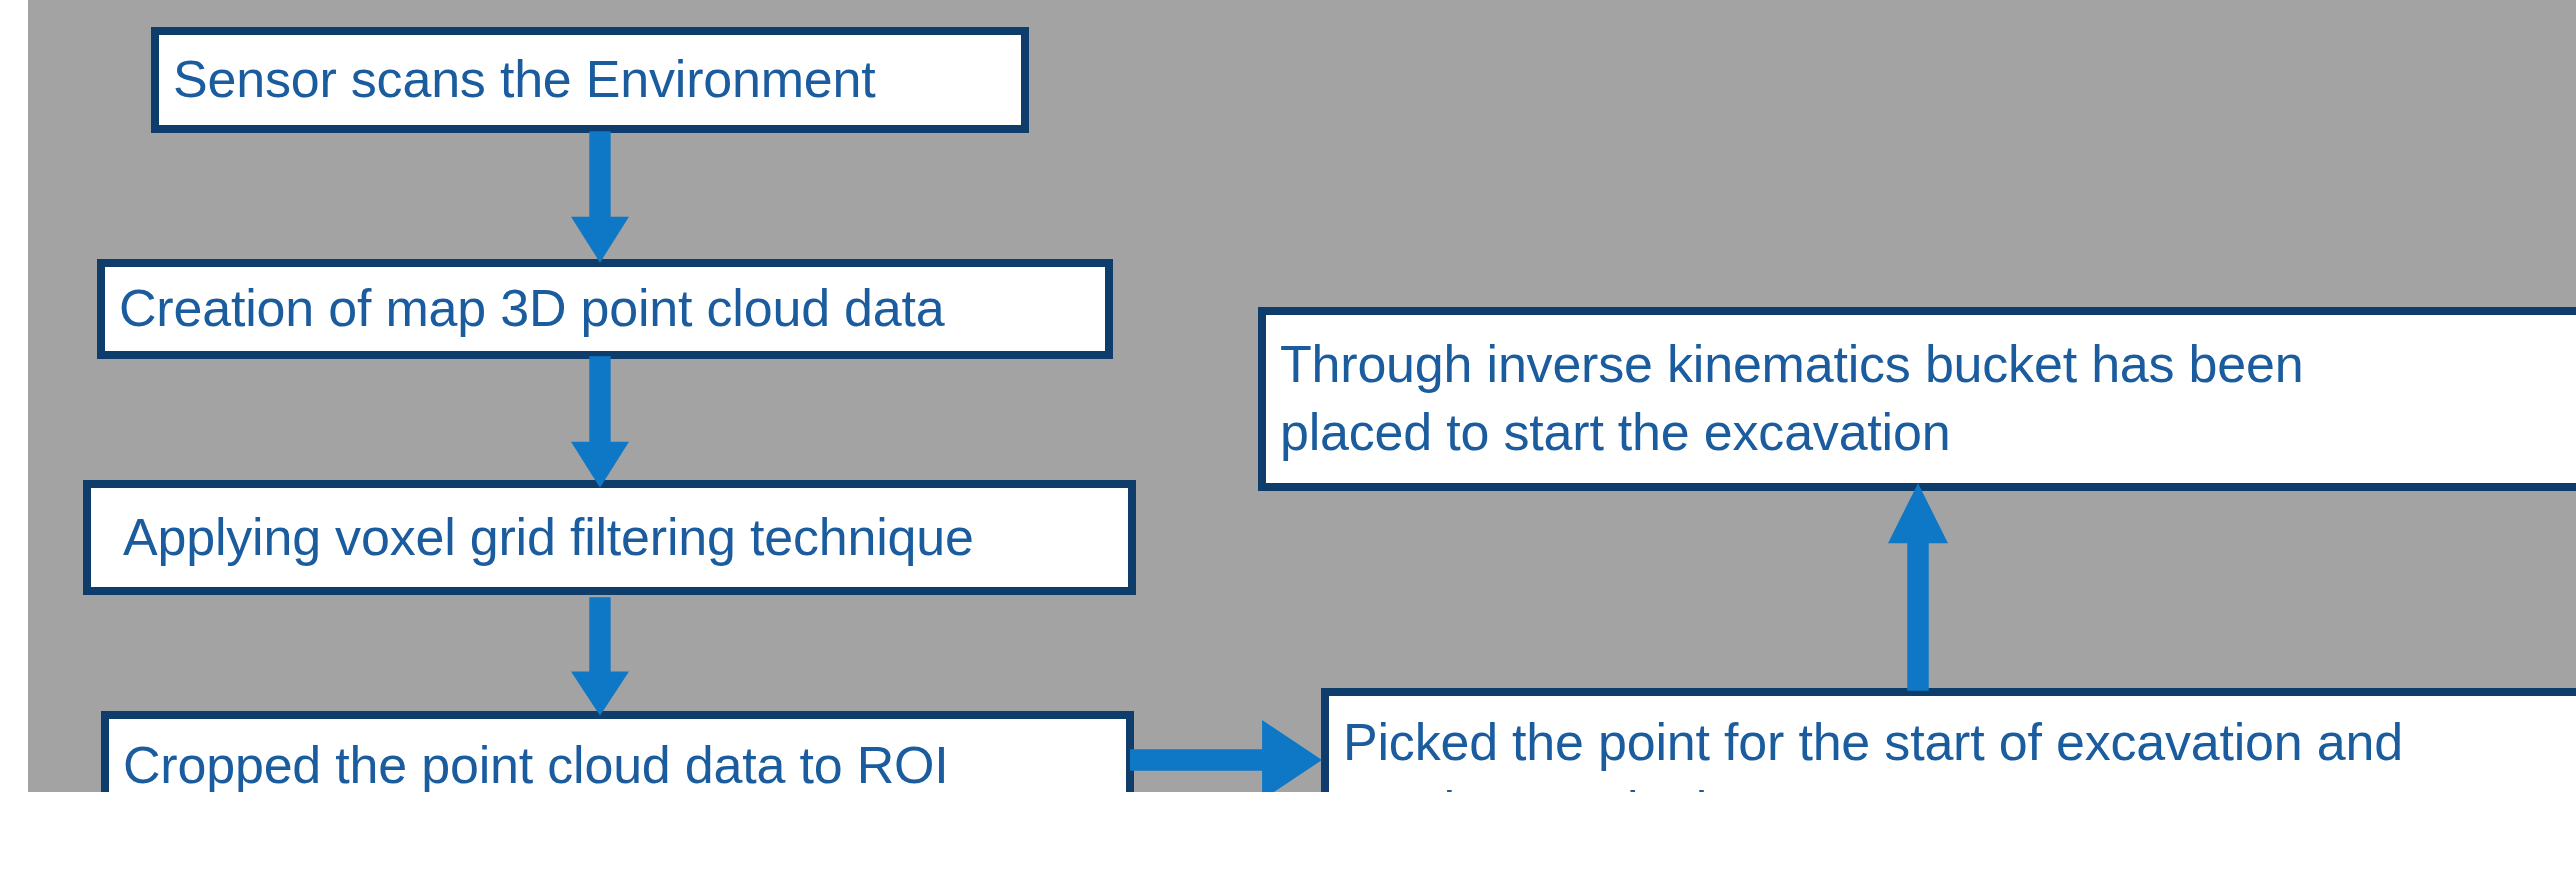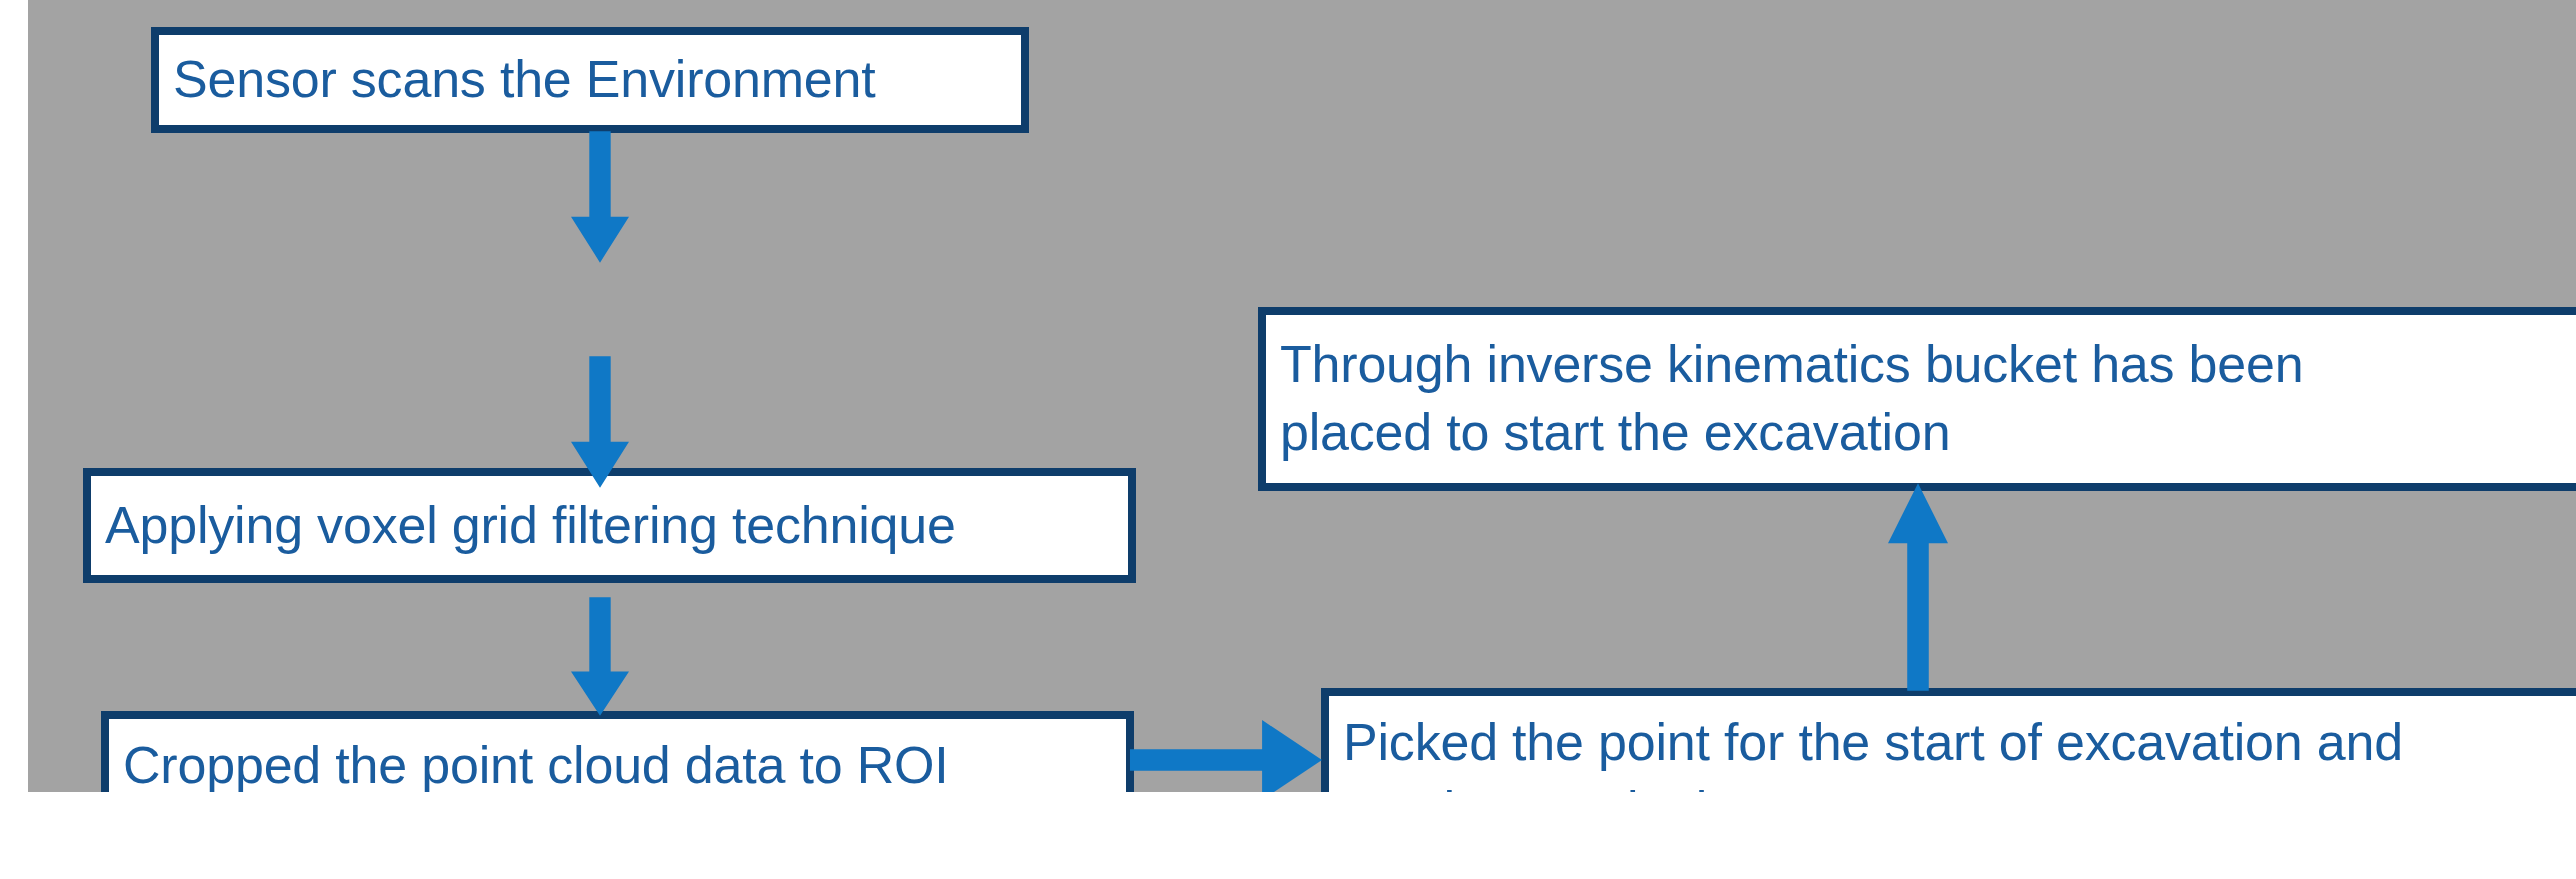--- a/index.html
+++ b/index.html
@@ -38,21 +38,21 @@
     text-align: left;
   }
   
   #node-sensor-scan {
     left: 123px;  top: 27px;  width: 878px; height: 106px;
   }
   #node-map-creation {
     left: 69px;   top: 259px; width: 1016px; height: 100px;
   }
   #node-voxel-filter {
-    left: 55px;   top: 468px; width: 1053px; height: 115px;
+    left: 55px;   top: 480px; width: 1053px; height: 115px; padding-left: 18px;
   }
   #node-crop-roi {
     left: 73px;   top: 711px; width: 1033px; height: 109px;
   }
   
   #node-inverse-kinematics {
     left: 1230px; top: 307px; width: 1339px; height: 184px;
   }
   #node-pick-point {
     left: 1293px; top: 688px; width: 1281px; height: 178px;
@@ -76,20 +76,23 @@
 </style>
 </head>
 <body>
 
 <div id="canvas">
 
   <div class="node" id="node-sensor-scan">
     <span class="node-label">Sensor scans the Environment</span>
   </div>
 
+  <div class="node" id="node-map-creation">
+    <span class="node-label">Creation of map 3D point cloud data</span>
+  </div>
 
   <div class="node" id="node-voxel-filter">
     <span class="node-label">Applying voxel grid filtering technique</span>
   </div>
 
   <div class="node" id="node-pick-point">
     <span class="node-label">Picked the point for the start of excavation and
 send to manipulator</span>
   </div>
 

